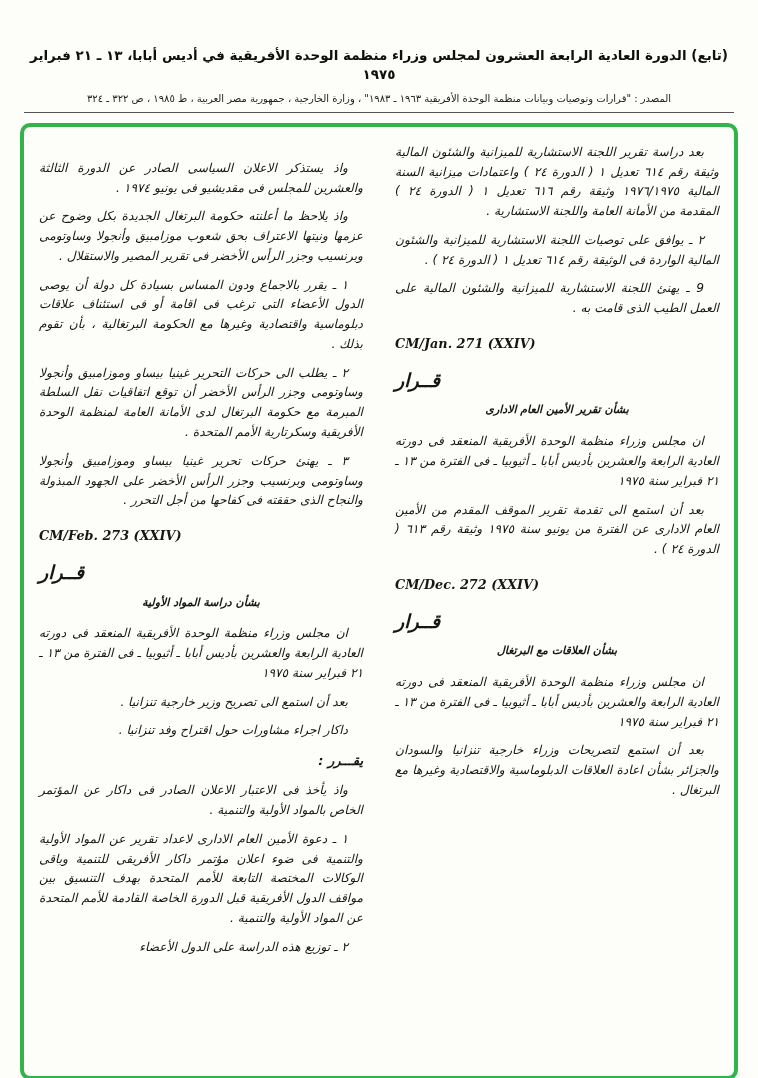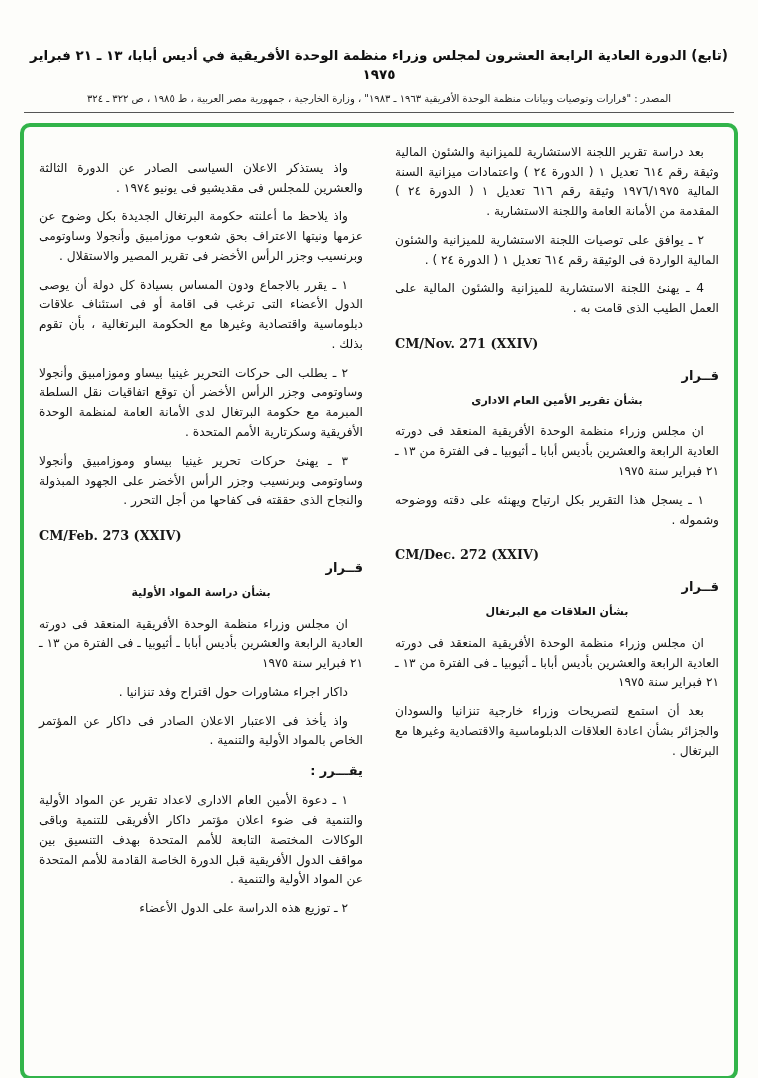--- a/index.html
+++ b/index.html
@@ -28,38 +28,38 @@
     }
     .hdr-rule { border-top: 1px solid #555; margin-top: 8px; }
     .frame {
       flex: 1 1 auto;
       margin: 10px 20px 0;
       border: 4px solid var(--green, #32b44a);
       border-radius: 10px;
       padding: 16px 15px 8px;
       overflow: hidden;
     }
-    .cols { display: flex; direction: rtl; gap: 32px; height: 100%; }
+    .cols { display: flex; direction: rtl; gap: 32px; height: 100%; font-style: italic; }
     .col { flex: 1 1 0; min-width: 0; }
     .col-left { padding-top: 16px; }
     .blk {
       direction: rtl; text-align: justify;
       font-size: 12.2px; line-height: 1.62;
       margin-bottom: 9px; color: #161616;
     }
     .blk.body { text-indent: 15px; }
     .blk.ref {
       direction: ltr; text-align: left;
       font-weight: bold; font-size: 12.8px;
       margin: 15px 0 10px; text-indent: 0;
       font-family: "DejaVu Serif", serif;
     }
     .blk.title {
-      text-align: right; font-weight: bold;
-      font-size: 13px; margin: 8px 0 6px; text-indent: 0;
+      text-align: left; font-weight: bold;
+      font-size: 19px; margin: 8px 0 6px; text-indent: 0;
     }
     .blk.subtitle {
       text-align: center; font-weight: bold;
       font-size: 11px; margin: 0 0 13px; text-indent: 0;
     }
     .blk.decree {
       font-weight: bold; font-size: 13px;
       text-align: right; margin: 2px 0 10px; text-indent: 0;
     }
     .ftr { flex: 0 0 auto; text-align: center; padding: 9px 0 0; }
@@ -74,45 +74,46 @@
     <div class="hdr-title">(تابع) الدورة العادية الرابعة العشرون لمجلس وزراء منظمة الوحدة الأفريقية في أديس أبابا، ١٣ ـ ٢١ فبراير ١٩٧٥</div>
     <div class="hdr-source">المصدر : "قرارات وتوصيات وبيانات منظمة الوحدة الأفريقية ١٩٦٣ ـ ١٩٨٣" ، وزارة الخارجية ، جمهورية مصر العربية ، ط ١٩٨٥ ، ص ٣٢٢ ـ ٣٢٤</div>
     <div class="hdr-rule"></div>
   </header>
 
   <main class="frame">
     <div class="cols">
       <section class="col col-right">
           <p class="blk body">بعد دراسة تقرير اللجنة الاستشارية للميزانية والشئون المالية وثيقة رقم ٦١٤ تعديل ١ ( الدورة ٢٤ ) واعتمادات ميزانية السنة المالية ١٩٧٦/١٩٧٥ وثيقة رقم ٦١٦ تعديل ١ ( الدورة ٢٤ ) المقدمة من الأمانة العامة واللجنة الاستشارية .</p>
           <p class="blk body">٢ ـ يوافق على توصيات اللجنة الاستشارية للميزانية والشئون المالية الواردة فى الوثيقة رقم ٦١٤ تعديل ١ ( الدورة ٢٤ ) .</p>
-          <p class="blk body">4 ـ يهنئ اللجنة الاستشارية للميزانية والشئون المالية على العمل الطيب الذى قامت به .</p>
-          <p class="blk ref">CM/Nov. 271 (XXIV)</p>
+          <p class="blk body">9 ـ يهنئ اللجنة الاستشارية للميزانية والشئون المالية على العمل الطيب الذى قامت به .</p>
+          <p class="blk ref">CM/Jan. 271 (XXIV)</p>
           <p class="blk title">قــرار</p>
           <p class="blk subtitle">بشأن تقرير الأمين العام الادارى</p>
           <p class="blk body">ان مجلس وزراء منظمة الوحدة الأفريقية المنعقد فى دورته العادية الرابعة والعشرين بأديس أبابا ـ أثيوبيا ـ فى الفترة من ١٣ ـ ٢١ فبراير سنة ١٩٧٥</p>
-          <p class="blk body">١ ـ يسجل هذا التقرير بكل ارتياح ويهنئه على دقته ووضوحه وشموله .</p>
+          <p class="blk body">بعد أن استمع الى تقدمة تقرير الموقف المقدم من الأمين العام الادارى عن الفترة من يونيو سنة ١٩٧٥ وثيقة رقم ٦١٣ ( الدورة ٢٤ ) .</p>
           <p class="blk ref">CM/Dec. 272 (XXIV)</p>
           <p class="blk title">قــرار</p>
           <p class="blk subtitle">بشأن العلاقات مع البرتغال</p>
           <p class="blk body">ان مجلس وزراء منظمة الوحدة الأفريقية المنعقد فى دورته العادية الرابعة والعشرين بأديس أبابا ـ أثيوبيا ـ فى الفترة من ١٣ ـ ٢١ فبراير سنة ١٩٧٥</p>
           <p class="blk body">بعد أن استمع لتصريحات وزراء خارجية تنزانيا والسودان والجزائر بشأن اعادة العلاقات الدبلوماسية والاقتصادية وغيرها مع البرتغال .</p>
         </section>
       <section class="col col-left">
           <p class="blk body">واذ يستذكر الاعلان السياسى الصادر عن الدورة الثالثة والعشرين للمجلس فى مقديشيو فى يونيو ١٩٧٤ .</p>
           <p class="blk body">واذ يلاحظ ما أعلنته حكومة البرتغال الجديدة بكل وضوح عن عزمها ونيتها الاعتراف بحق شعوب موزامبيق وأنجولا وساوتومى وبرنسيب وجزر الرأس الأخضر فى تقرير المصير والاستقلال .</p>
           <p class="blk body">١ ـ يقرر بالاجماع ودون المساس بسيادة كل دولة أن يوصى الدول الأعضاء التى ترغب فى اقامة أو فى استئناف علاقات دبلوماسية واقتصادية وغيرها مع الحكومة البرتغالية ، بأن تقوم بذلك .</p>
           <p class="blk body">٢ ـ يطلب الى حركات التحرير غينيا بيساو وموزامبيق وأنجولا وساوتومى وجزر الرأس الأخضر أن توقع اتفاقيات نقل السلطة المبرمة مع حكومة البرتغال لدى الأمانة العامة لمنظمة الوحدة الأفريقية وسكرتارية الأمم المتحدة .</p>
           <p class="blk body">٣ ـ يهنئ حركات تحرير غينيا بيساو وموزامبيق وأنجولا وساوتومى وبرنسيب وجزر الرأس الأخضر على الجهود المبذولة والنجاح الذى حققته فى كفاحها من أجل التحرر .</p>
           <p class="blk ref">CM/Feb. 273 (XXIV)</p>
           <p class="blk title">قــرار</p>
           <p class="blk subtitle">بشأن دراسة المواد الأولية</p>
           <p class="blk body">ان مجلس وزراء منظمة الوحدة الأفريقية المنعقد فى دورته العادية الرابعة والعشرين بأديس أبابا ـ أثيوبيا ـ فى الفترة من ١٣ ـ ٢١ فبراير سنة ١٩٧٥</p>
+          <p class="blk body">بعد أن استمع الى تصريح وزير خارجية تنزانيا .</p>
           <p class="blk body">داكار اجراء مشاورات حول اقتراح وفد تنزانيا .</p>
+          <p class="blk decree">يقـــرر :</p>
           <p class="blk body">واذ يأخذ فى الاعتبار الاعلان الصادر فى داكار عن المؤتمر الخاص بالمواد الأولية والتنمية .</p>
-          <p class="blk decree">يقـــرر :</p>
           <p class="blk body">١ ـ دعوة الأمين العام الادارى لاعداد تقرير عن المواد الأولية والتنمية فى ضوء اعلان مؤتمر داكار الأفريقى للتنمية وباقى الوكالات المختصة التابعة للأمم المتحدة بهدف التنسيق بين مواقف الدول الأفريقية قبل الدورة الخاصة القادمة للأمم المتحدة عن المواد الأولية والتنمية .</p>
           <p class="blk body">٢ ـ توزيع هذه الدراسة على الدول الأعضاء</p>
         </section>
     </div>
   </main>
 
   <footer class="ftr">
     <span class="pagenum">٢</span>
   </footer>
 

